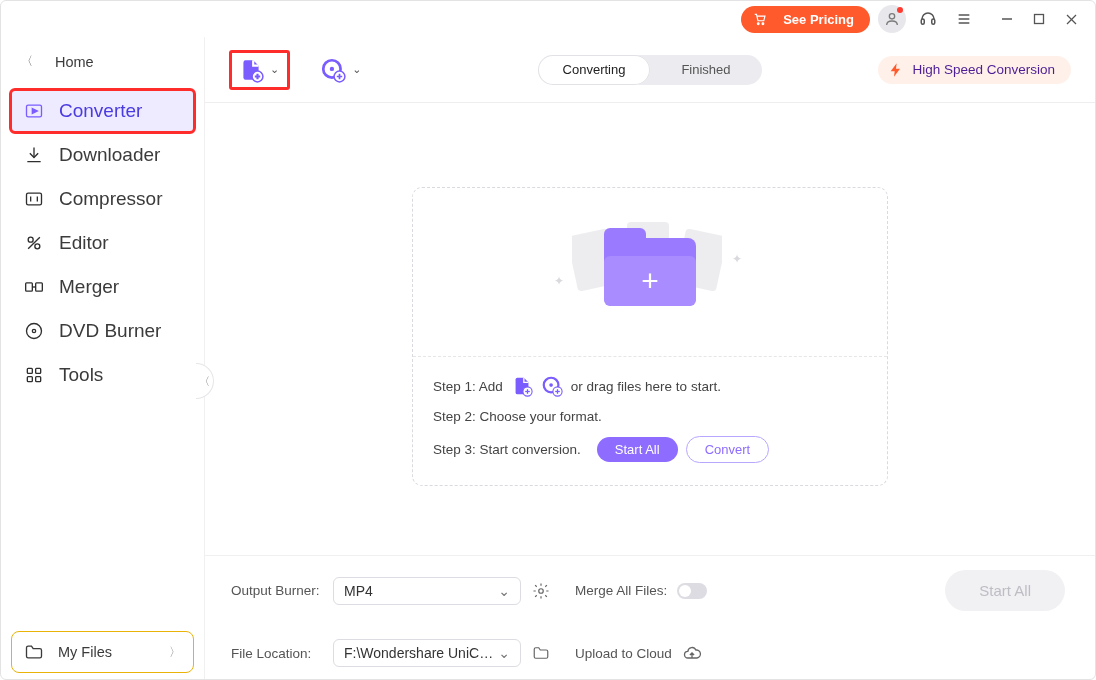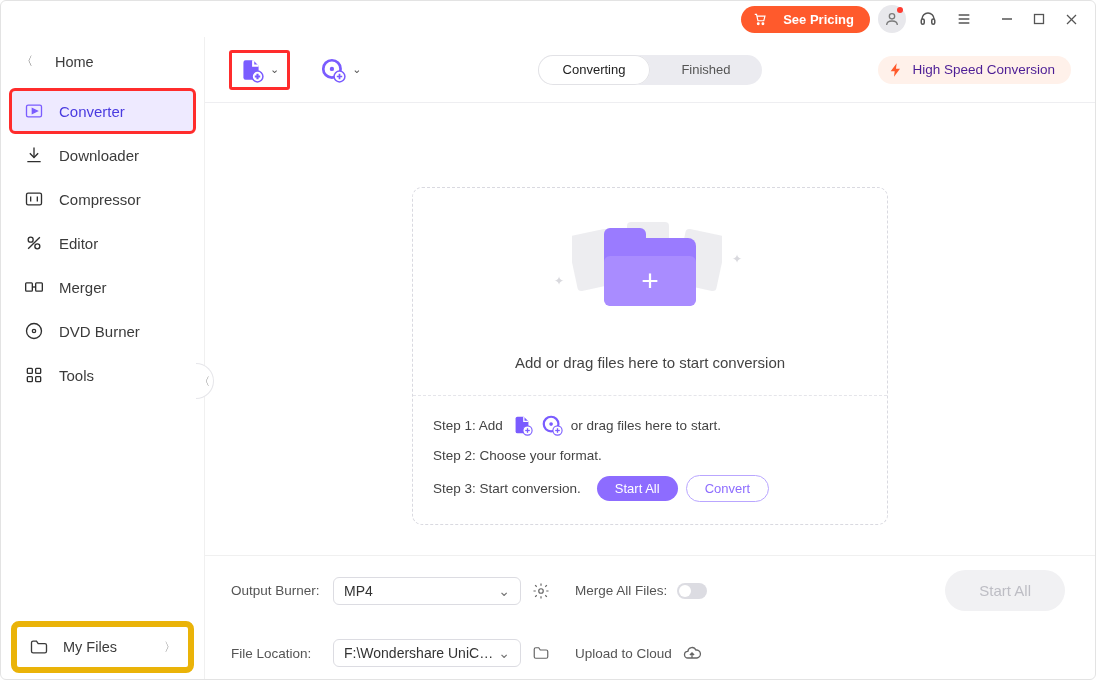--- a/index.html
+++ b/index.html
@@ -12,27 +12,27 @@
   .avatar-bg { background: #e8e8ec; }
   .red-dot::after { content:''; position:absolute; top:2px; right:3px; width:6px; height:6px; border-radius:50%; background:#ff3b30; }
   .titlebar-sep { width:1px; }
   .win-btn { width: 24px; height: 24px; display:flex; align-items:center; justify-content:center; cursor:pointer; color:#4a4a4a; }
 
   .app-body { display:flex; height: calc(680px - 36px); }
 
   .sidebar { width: 204px; padding: 8px 10px; position:relative; border-right: 1px solid #f0f0f0; display:flex; flex-direction:column; }
   .home-row { display:flex; align-items:center; gap:18px; padding: 8px 12px 8px 6px; margin-bottom: 12px; cursor:pointer; color:#3b3b3b; font-size:14.5px; }
   .chev-left { font-size:12px; color:#666; margin-left:4px; margin-right:4px; }
-  .nav-item { display:flex; align-items:center; gap:14px; padding: 10px 12px; border-radius:8px; cursor:pointer; color:#3b3b3b; font-size:15px; margin-bottom:2px; }
+  .nav-item { display:flex; align-items:center; gap:14px; padding: 10px 12px; border-radius:8px; cursor:pointer; color:#3b3b3b; font-size:19px; margin-bottom:2px; }
   .nav-item .nav-ic { width:22px; height:22px; display:flex; align-items:center; justify-content:center; color:#2f2f2f; }
   .nav-item.active { background:#eeeaff; color:#4a3be0; }
   .nav-item.active .nav-ic { color:#7a5cff; }
   .nav-item.highlighted { outline: 3px solid #ff2c2c; outline-offset: -1px; border-radius:4px; }
 
-  .myfiles { margin-top:auto; display:flex; align-items:center; justify-content:space-between; padding:10px 12px; border:6px solid #eab308; border-radius:8px; cursor:pointer; color:#3b3b3b; font-size:14.5px; }
+  .myfiles { margin-top:auto; display:flex; align-items:center; justify-content:space-between; padding:10px 12px; border:1px solid #eab308; border-radius:8px; cursor:pointer; color:#3b3b3b; font-size:14.5px; }
   .myfiles-left { display:flex; align-items:center; gap:14px; }
 
   .collapse-nub { position:absolute; right:-10px; top:326px; width:18px; height:36px; border:1px solid #e6e6ea; border-left:none; background:#fff; border-radius:0 18px 18px 0; display:flex; align-items:center; justify-content:center; color:#888; font-size:11px; cursor:pointer; }
 
   .main { flex:1; display:flex; flex-direction:column; }
 
   .toolbar { height:66px; border-bottom:1px solid #eeeef1; display:flex; align-items:center; padding: 0 24px; gap:24px; position:relative; }
   .add-group { display:flex; align-items:center; gap:4px; padding:4px 6px; cursor:pointer; }
   .add-group.boxed { border:3px solid #ff2c2c; border-radius:3px; padding:4px 8px 4px 6px; }
   .add-ic { width:26px; height:26px; }
@@ -265,21 +265,20 @@
                 <rect x="108" y="12" width="42" height="56" rx="4" transform="rotate(12 129 40)"></rect>
               </svg>
             <span class="sparkle" style="left:-6px; top:62px;">✦</span>
             <span class="sparkle" style="right:-2px; top:40px;">✦</span>
             <div class="folder-main">
                 <div class="folder-front">
                   <span>+</span>
                 </div>
               </div>
           </div>
-          <div class="drop-text">Add or drag files here to start conversion</div>
         </div>
         <div class="steps">
           <div class="step-row">
             <span>Step 1: Add</span>
             <svg class="step-ic" viewBox="0 0 24 24">
                 <path d="M14 3H7a2 2 0 00-2 2v14a2 2 0 002 2h10a2 2 0 002-2V8l-5-5z" fill="#7a5cff"></path>
                 <path d="M14 3v5h5" stroke="#fff" stroke-width="1.4" fill="none"></path>
                 <circle cx="18" cy="18" r="5" fill="#fff" stroke="#7a5cff" stroke-width="1.2"></circle>
                 <line x1="18" y1="15.5" x2="18" y2="20.5" stroke="#7a5cff" stroke-width="1.4"></line>
                 <line x1="15.5" y1="18" x2="20.5" y2="18" stroke="#7a5cff" stroke-width="1.4"></line>

